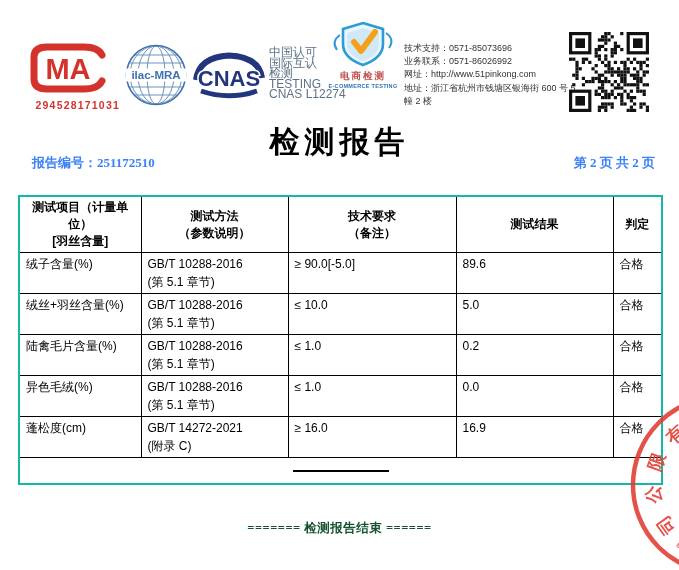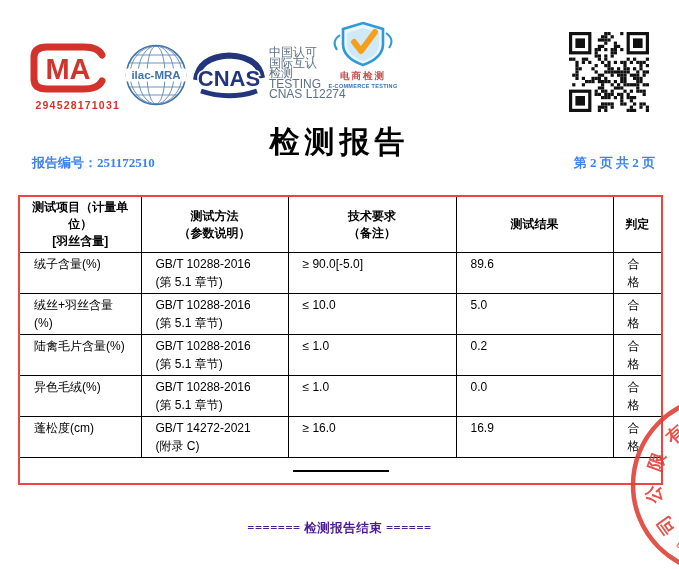--- a/index.html
+++ b/index.html
@@ -25,34 +25,34 @@
            font-family:"Liberation Serif","DejaVu Serif",serif;
            font-size:30px; font-weight:bold; letter-spacing:5px; color:#000;margin-top:8px; }
   .report-line { position:absolute; top:154px; left:32px; right:24px; height:18px;
                  font-family:"Liberation Serif","DejaVu Serif",serif; font-size:13px; color:#3b82f6; }
   .report-no { position:absolute; left:0; top:0; font-weight:600; }
   .page-info { position:absolute; right:0; top:0; font-weight:600; }
   
   table.report { position:absolute; left:18px; top:195px; width:643px;
                  border-collapse:collapse; table-layout:fixed; }
   table.report th, table.report td { border:1px solid #000; font-size:12px; color:#000;
-                 padding:2px 14px; vertical-align:top; overflow:hidden; }
-  table.report { border:2px solid #ef4444; }
+                 padding:2px 6px; vertical-align:top; overflow:hidden; }
+  table.report { border:2px solid #14b8a6; }
   table.report th { height:40px; vertical-align:middle; text-align:center; font-weight:bold; line-height:17px; padding:2px 2px; }
   table.report td { height:40px; line-height:18px; }
   td.center { }
   tr.sep-row td { height:26px; text-align:center; vertical-align:middle; }
   .sep-line { display:inline-block; width:96px; border-top:2px solid #000; vertical-align:middle; }
   tr.remark-row td { height:60px; }
   td.remark-label { vertical-align:middle; }
   td.remark-text { line-height:19px; padding:3px 8px; }
   
   .footer { position:absolute; top:520px; left:0; width:100%; text-align:center;
             font-family:"Liberation Serif","DejaVu Serif",serif;
-            font-size:12.5px; font-weight:600; color:#4c1d95; letter-spacing:.5px; }
+            font-size:12.5px; font-weight:600; color:#14532d; letter-spacing:.5px; }
   
   .stamp { position:absolute; left:621px; top:385px; width:200px; height:200px; opacity:.88; pointer-events:none; }
 </style>
 </head>
 <body>
 
 <div class="page">
 
   <div class="cma-wrap">
     <svg width="94" height="52" viewBox="0 0 94 52">
@@ -105,20 +105,27 @@
       <path d="M 12 15 Q 3 21 9 30" fill="none" stroke="#2e9ad6" stroke-width="2"></path>
       <path d="M 58 13 Q 67 19 61 28" fill="none" stroke="#2e9ad6" stroke-width="2"></path>
       <path d="M35 3 L55 9 V24 Q55 38 35 45 Q15 38 15 24 V9 Z" fill="#eaf6fd" stroke="#2e9ad6" stroke-width="2.6"></path>
       <path d="M35 8 L51 13 V24 Q51 35 35 41 Q19 35 19 24 V13 Z" fill="#cfe9f8"></path>
       <path d="M26 22 L33 31 L47 12" fill="none" stroke="#f6a01a" stroke-width="6" stroke-linecap="round" stroke-linejoin="round"></path>
     </svg>
     <div class="shield-cn">电商检测</div>
     <div class="shield-en">E-COMMERCE TESTING</div>
   </div>
 
+  <div class="contact">
+    <div>技术支持：0571-85073696</div>
+    <div>业务联系：0571-86026992</div>
+    <div>网址：http://www.51pinkong.com</div>
+    <div>地址：浙江省杭州市钱塘区银海街 600 号 5</div>
+    <div>幢 2 楼</div>
+  </div>
 
   <div class="qr"><svg xmlns="http://www.w3.org/2000/svg" width="80" height="80">
         <rect x="0" y="0" width="22.400000000000002" height="22.400000000000002" fill="#111"></rect>
         <rect x="3.2" y="3.2" width="16" height="16" fill="#fff"></rect>
         <rect x="6.4" y="6.4" width="9.600000000000001" height="9.600000000000001" fill="#111"></rect>
         <rect x="57.6" y="0" width="22.400000000000002" height="22.400000000000002" fill="#111"></rect>
         <rect x="60.800000000000004" y="3.2" width="16" height="16" fill="#fff"></rect>
         <rect x="64" y="6.4" width="9.600000000000001" height="9.600000000000001" fill="#111"></rect>
         <rect x="0" y="57.6" width="22.400000000000002" height="22.400000000000002" fill="#111"></rect>
         <rect x="3.2" y="60.800000000000004" width="16" height="16" fill="#fff"></rect>

